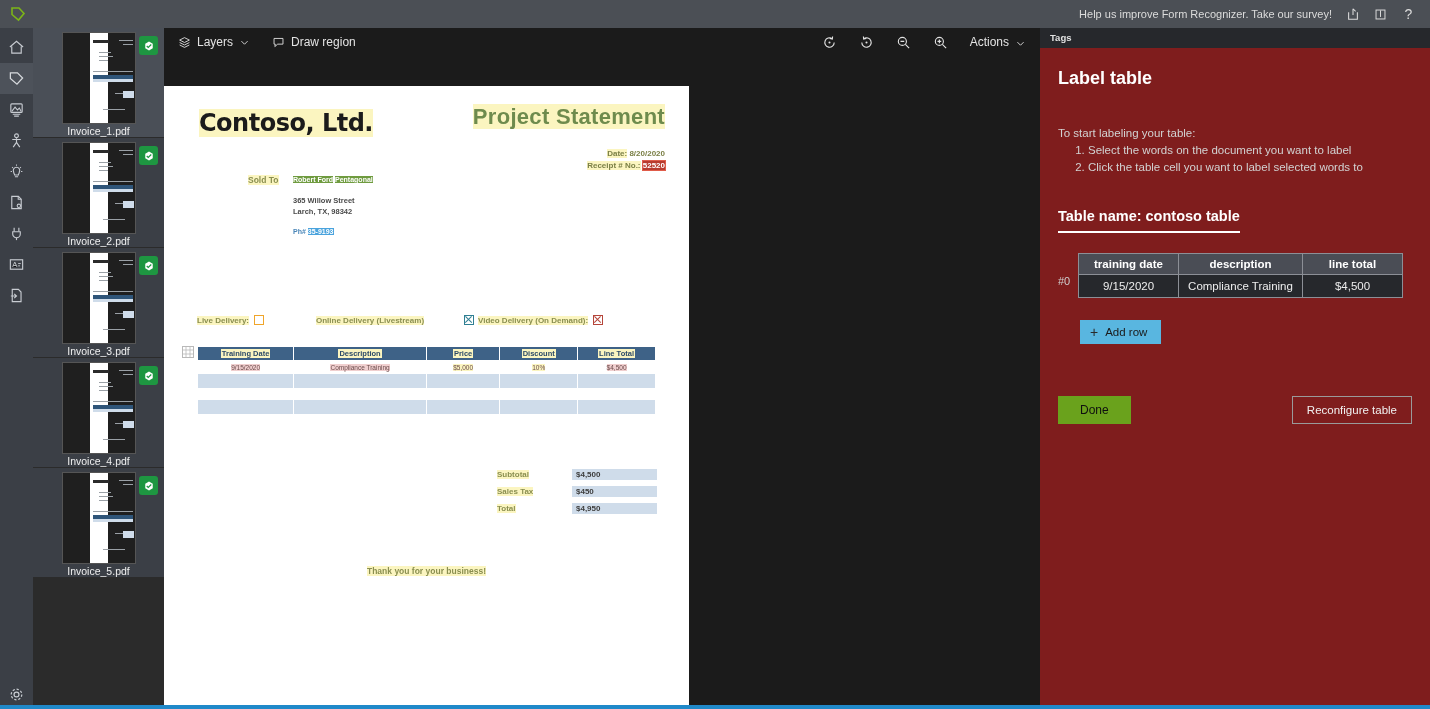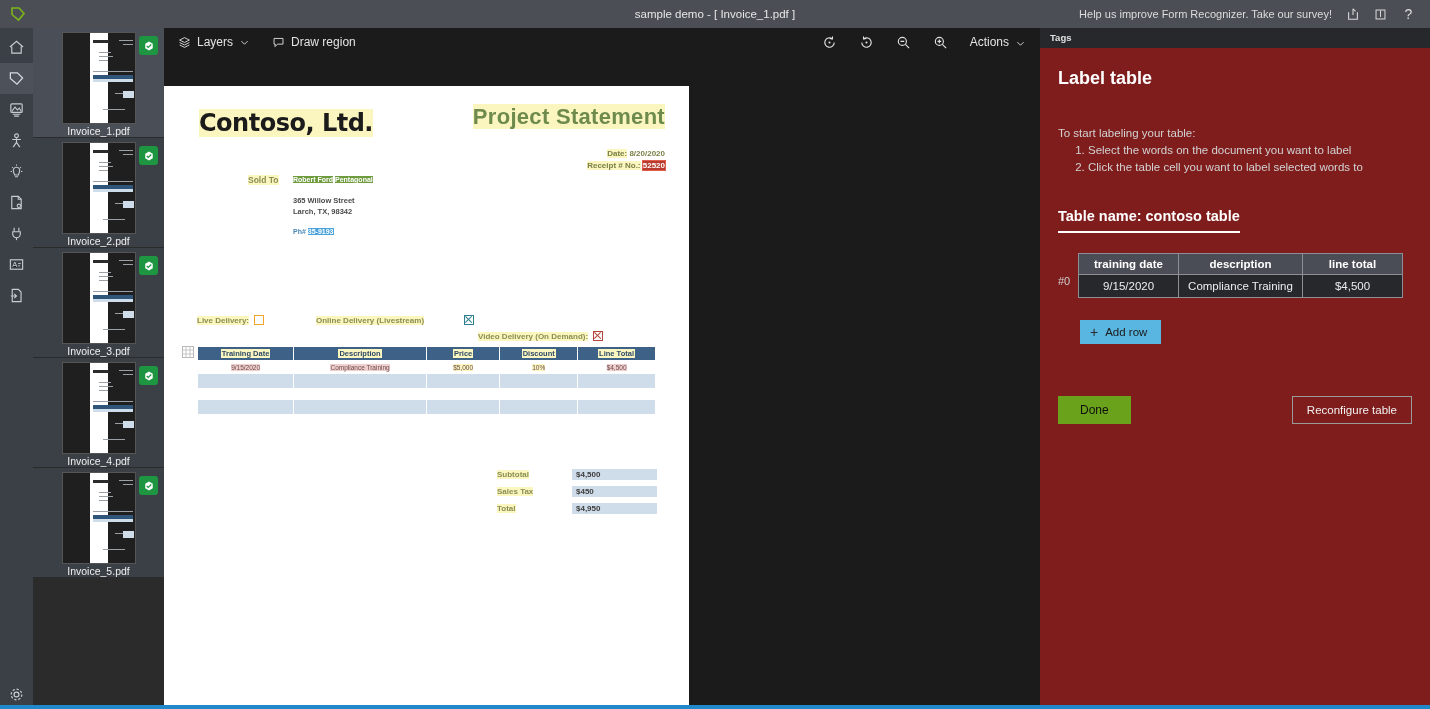--- a/index.html
+++ b/index.html
@@ -174,21 +174,20 @@
 <body>
 
 <div class="app">
 
   <div class="titlebar">
     <div class="tb-logo">
       <svg width="16" height="16" viewBox="0 0 16 16">
         <path d="M2 2 L9 2 L14 7.5 L8.5 14 L2 8.5 Z" fill="none" stroke="#7cb518" stroke-width="1.6"></path>
       </svg>
     </div>
-    <div class="tb-title">sample demo - [ Invoice_1.pdf ]</div>
     <div class="tb-right">
       <span>Help us improve Form Recognizer. Take our survey!</span>
       <span class="tb-ico">
         <svg width="14" height="14" viewBox="0 0 16 16">
             <path d="M3 6 L3 14 L13 14 L13 6" fill="none" stroke="#dcdcdc" stroke-width="1.2"></path>
             <path d="M8 9 L8 2 M8 2 L11 5" fill="none" stroke="#dcdcdc" stroke-width="1.2"></path>
           </svg>
       </span>
       <span class="tb-ico">
         <svg width="13" height="13" viewBox="0 0 16 16">
@@ -491,21 +490,21 @@
 
           <div class="delivery">
             <span class="dl" style="left:0;">
               <span class="hl">Live Delivery:</span>
               <span class="cbox orange"></span>
             </span>
             <span class="dl" style="left:119px;gap:40px;">
               <span class="hl">Online Delivery (Livestream)</span>
               <span class="cbox teal"></span>
             </span>
-            <span class="dl" style="left:281px;margin-top:16px;">
+            <span class="dl" style="left:281px;">
               <span class="hl">Video Delivery (On Demand):</span>
               <span class="cbox red"></span>
             </span>
           </div>
 
           <div class="dtable">
             <span class="grid-handle">
               <svg width="12" height="12" viewBox="0 0 12 12">
                   <rect x="0.5" y="0.5" width="11" height="11" fill="none" stroke="#b9b9b9"></rect>
                   <path d="M4 0.5 L4 11.5 M8 0.5 L8 11.5 M0.5 4 L11.5 4 M0.5 8 L11.5 8" stroke="#b9b9b9" stroke-width="0.8"></path>
@@ -567,20 +566,23 @@
             <div class="totrow">
               <span class="lbl"><span class="hl">Sales Tax</span></span>
               <span class="val">$450</span>
             </div>
             <div class="totrow">
               <span class="lbl"><span class="hl">Total</span></span>
               <span class="val">$4,950</span>
             </div>
           </div>
 
+          <div class="thanks">
+            <span class="hl">Thank you for your business!</span>
+          </div>
 
         </div>
       </div>
     </div>
 
     <div class="rpanel">
       <div class="tags-head">Tags</div>
       <div class="rbody">
         <div class="rtitle">Label table</div>
 

